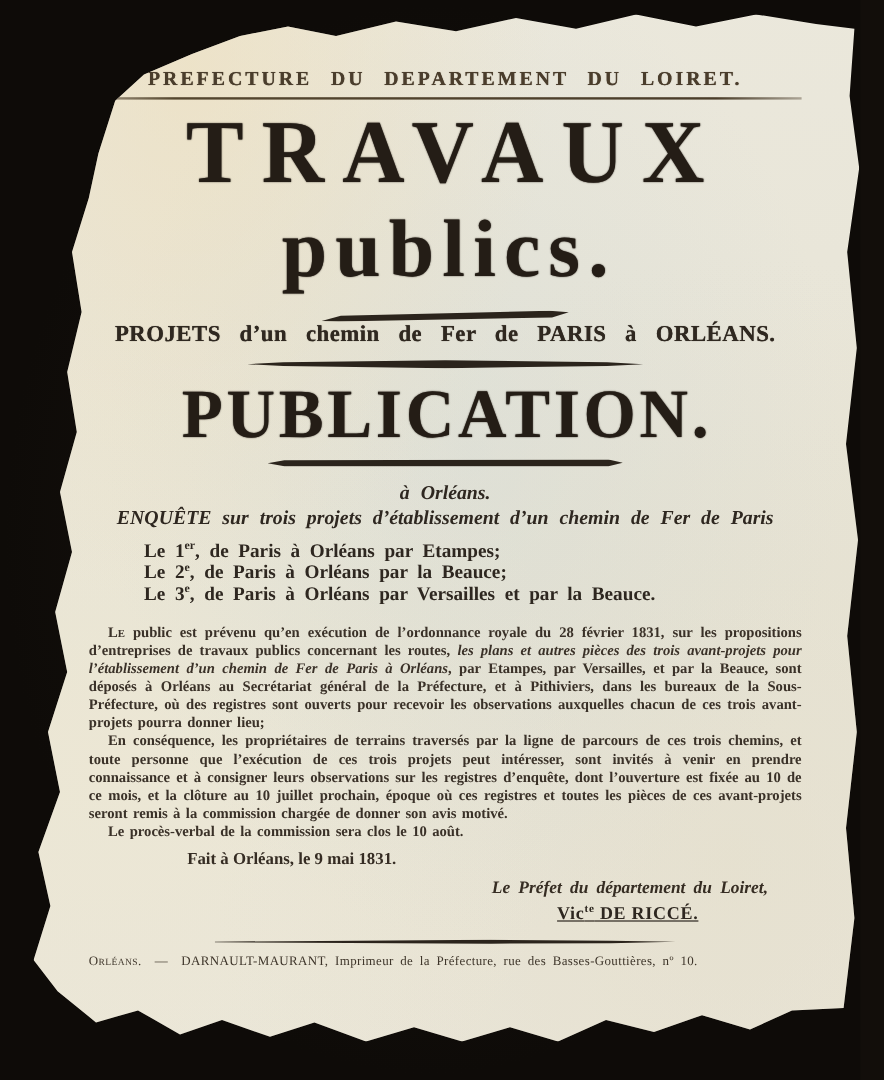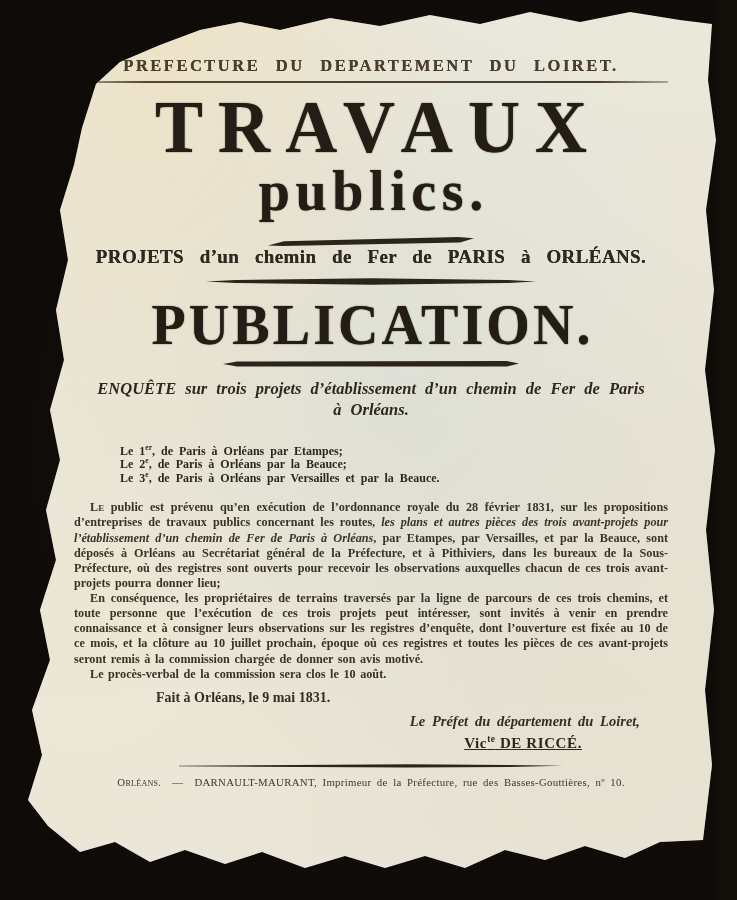--- a/index.html
+++ b/index.html
@@ -68,26 +68,27 @@
     font-weight: bold;
     text-align: center;
     letter-spacing: 0.21em;
     text-indent: 0.21em;
     margin-top: 8px;
     color: #241d16;
     text-shadow: 0 0 1.2px #241d16;
     transform: scaleY(1.04);
   }
   .t2 {
-    font-size: 56px;
+    font-size: 68px;
     line-height: 1.0;
     font-weight: bold;
     text-align: center;
     letter-spacing: 0.1em;
     text-indent: 0.1em;
+    margin-top: 10px;
     color: #241d16;
     text-shadow: 0 0 1.2px #241d16;
   }
   .rule-svg { display: block; margin: 0 auto; fill: #2b241c; }
   .wedge-rule { margin-top: 18px; }
   .project-line {
     margin-top: 0;
     text-align: center;
     font-weight: bold;
     font-size: 19px;
@@ -114,24 +115,24 @@
     margin-top: 11px;
     font-style: italic;
     font-weight: bold;
     font-size: 16.5px;
     line-height: 1.28;
     text-align: center;
     word-spacing: 0.3em;
     color: #2e2720;
   }
   .routes {
-    margin-top: 25px;
+    margin-top: 9px;
     margin-left: 46px;
     font-weight: bold;
-    font-size: 12px;
+    font-size: 16px;
     line-height: 1.12;
     word-spacing: 0.25em;
     color: #2e2720;
   }
   sup { font-size: 62%; line-height: 0; vertical-align: super; }
   .body-text {
     margin-top: 15px;
     font-size: 12.2px;
     font-weight: bold;
     text-align: justify;
@@ -166,21 +167,21 @@
     padding-right: 86px;
     font-weight: bold;
     font-size: 15px;
     letter-spacing: 0.6px;
     color: #2e2720;
     text-decoration: underline;
   }
   .sig-rule { margin-top: 12px; }
   .imprint {
     margin-top: 8px;
-    text-align: center;
+    text-align: left;
     font-size: 10.8px;
     color: #3e352a;
     word-spacing: 2.5px;
     letter-spacing: 0.3px;
   }
 </style>
 </head>
 <body>
 
 <div class="stage">
@@ -203,22 +204,22 @@
         <polygon points="0,3.5 30,1.9 165,0.2 300,1.9 330,3.5 300,5.1 165,6.8 30,5.1"></polygon>
       </svg>
 
       <div class="publication">PUBLICATION.</div>
 
       <svg class="rule-svg pub-rule" width="296" height="6" viewBox="0 0 296 6">
         <polygon points="0,3 14,0.6 284,0 296,2.6 284,5.6 14,5.6"></polygon>
       </svg>
 
       <div class="enquete">
+        <div>à Orléans.</div>
         <div>ENQUÊTE sur trois projets d’établissement d’un chemin de Fer de Paris</div>
-        <div>à Orléans.</div>
       </div>
 
       <div class="routes">
         <div><span>Le 1</span><sup>er</sup><span>, de Paris à Orléans par Etampes;</span></div>
         <div><span>Le 2</span><sup>e</sup><span>, de Paris à Orléans par la Beauce;</span></div>
         <div><span>Le 3</span><sup>e</sup><span>, de Paris à Orléans par Versailles et par la Beauce.</span></div>
       </div>
 
       <div class="body-text">
         <p><span class="smallcaps">Le</span><span> public est prévenu qu’en exécution de l’ordonnance royale du 28 février 1831, sur les propositions d’entreprises de travaux publics concernant les routes, </span><span class="ital">les plans et autres pièces des trois avant-projets pour l’établissement d’un chemin de Fer de Paris à Orléans</span><span>, par Etampes, par Versailles, et par la Beauce, sont déposés à Orléans au Secrétariat général de la Préfecture, et à Pithiviers, dans les bureaux de la Sous-Préfecture, où des registres sont ouverts pour recevoir les observations auxquelles chacun de ces trois avant-projets pourra donner lieu;</span></p>

